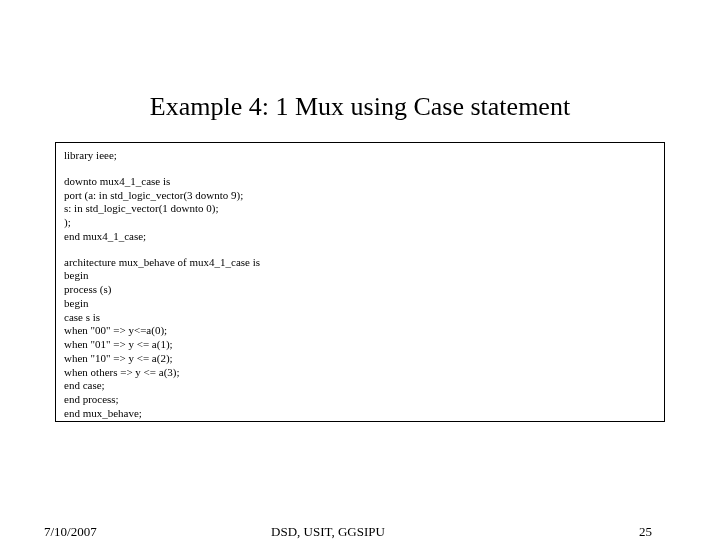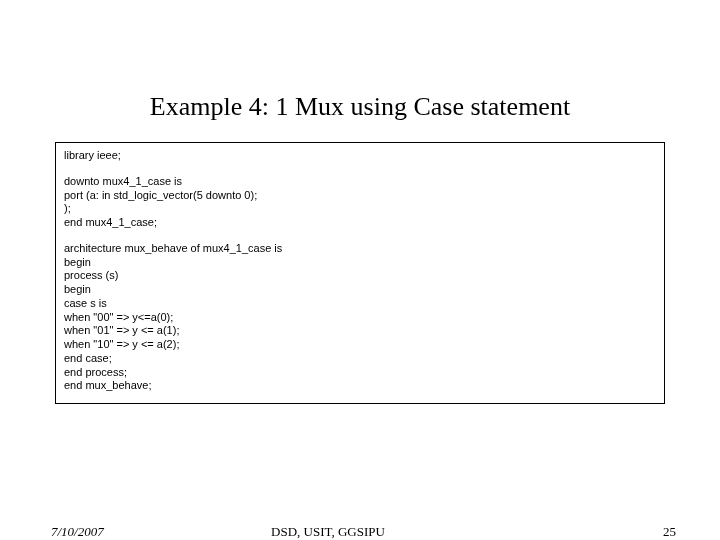--- a/index.html
+++ b/index.html
@@ -22,66 +22,68 @@
   .title {
     font-size: 26px;
     text-align: center;
     padding-top: 80px;
     padding-bottom: 20px;
     font-weight: normal;
   }
   .codebox {
     border: 1px solid #000;
     margin: 0 55px;
-    padding: 6px 8px 10px 8px;
+    padding: 6px 8px 0 8px;
     font-size: 11px;
     line-height: 1.25;
-    font-family: Liberation Sans, sans-serif;
+    font-family: Liberation Serif, serif;
   }
   .codebox p {
     margin: 0;
     white-space: pre;
   }
   .blank {
     height: 12px;
   }
   .footer {
     position: absolute;
     bottom: 28px;
     left: 0;
     width: 720px;
     font-size: 13px;
   }
-  .footer .date { position: absolute; left: 51px; font-style: italic; }
+  .footer .date { position: absolute; left: 44px; }
   .footer .center { position: absolute; left: 0; width: 656px; text-align: center; }
-  .footer .page { position: absolute; right: 44px; }
+  .footer .page { position: absolute; right: 68px; }
 </style>
 </head>
 <body>
 
 <div class="slide">
 
   <div class="title">Example 4: 1 Mux using Case statement</div>
 
   <div class="codebox">
     <p>library ieee;</p>
     <div class="blank"></div>
     <p>downto mux4_1_case is</p>
-    <p>port (a: in std_logic_vector(5 downto 0);</p>
+    <p>port (a: in std_logic_vector(3 downto 9);</p>
+    <p>s: in std_logic_vector(1 downto 0);</p>
     <p>);</p>
     <p>end mux4_1_case;</p>
     <div class="blank"></div>
     <p>architecture mux_behave of mux4_1_case is</p>
     <p>begin</p>
     <p>process (s)</p>
     <p>begin</p>
     <p>case s is</p>
     <p>when "00" =&gt; y&lt;=a(0);</p>
     <p>when "01" =&gt; y &lt;= a(1);</p>
     <p>when "10" =&gt; y &lt;= a(2);</p>
+    <p>when others =&gt; y &lt;= a(3);</p>
     <p>end case;</p>
     <p>end process;</p>
     <p>end mux_behave;</p>
   </div>
 
   <div class="footer">
     <span class="date">7/10/2007</span>
     <span class="center">DSD, USIT, GGSIPU</span>
     <span class="page">25</span>
   </div>

